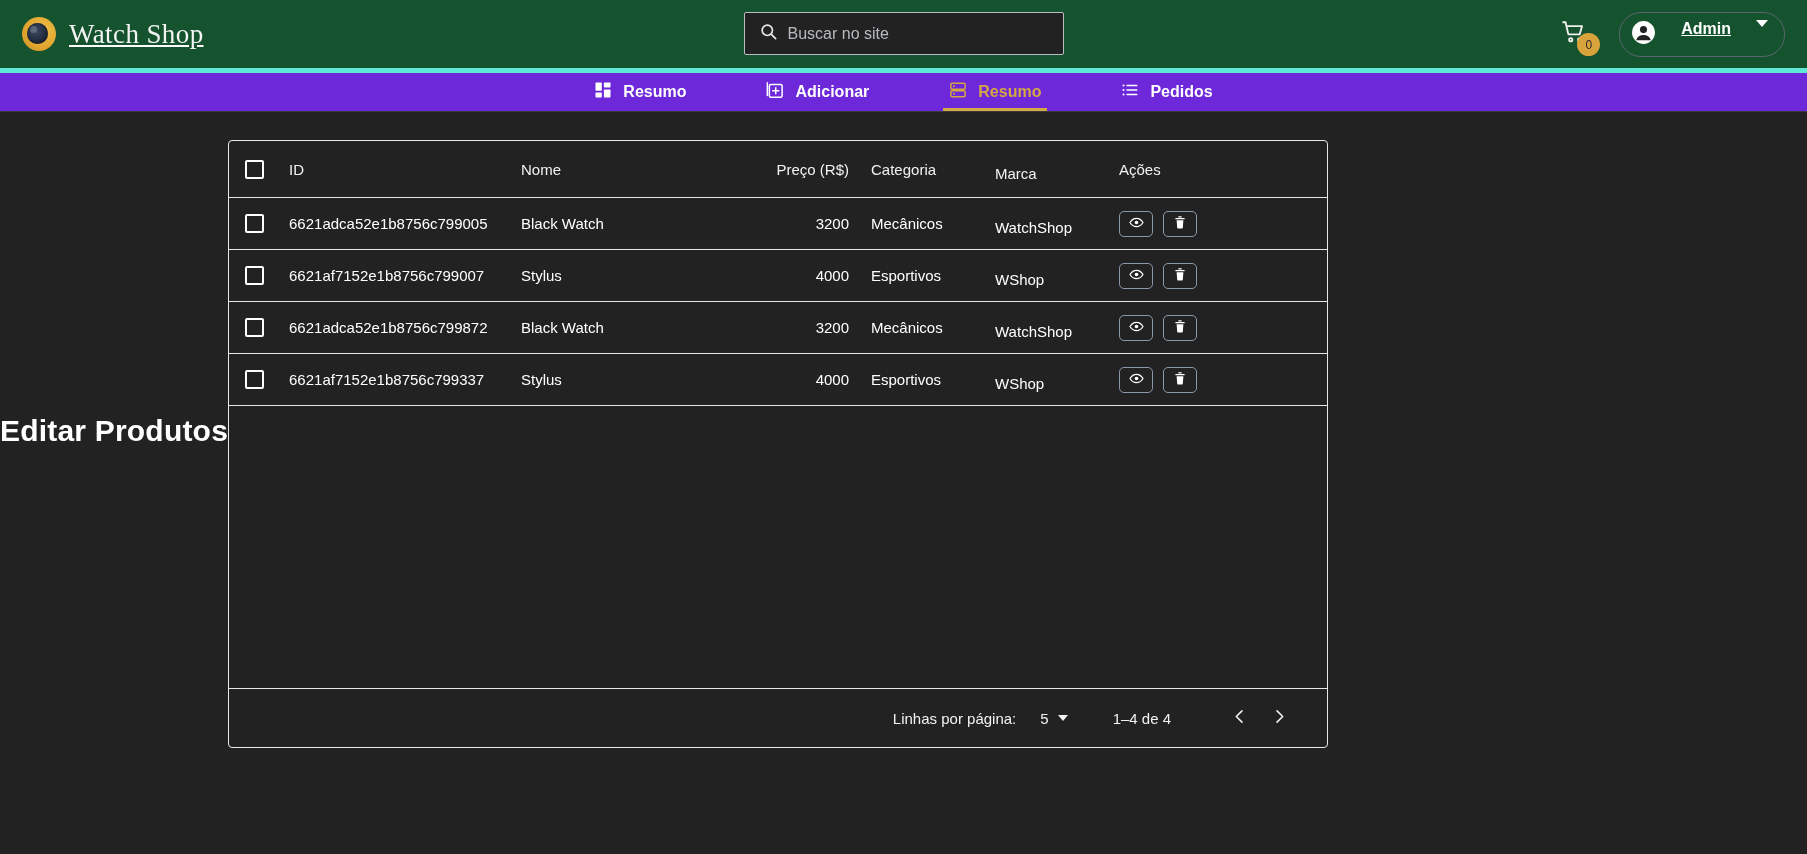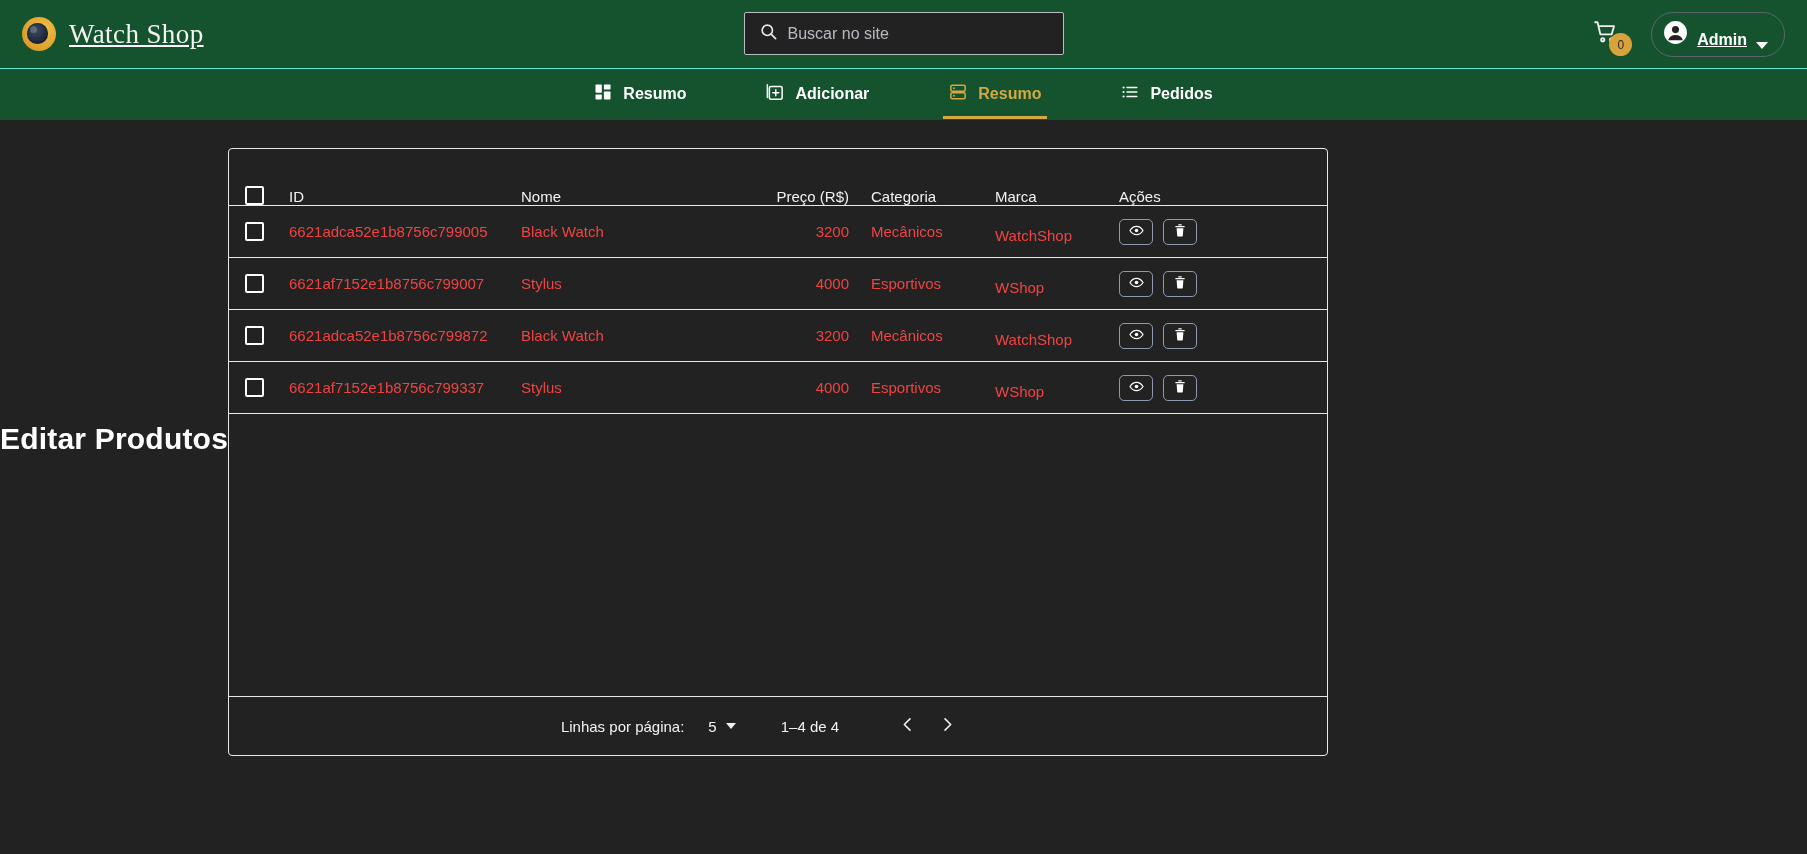--- a/index.html
+++ b/index.html
@@ -112,49 +112,49 @@
     border-radius: 50%;
     background: #d9a33c;
     color: #2a2a2a;
     font-size: 12px;
     display: flex; align-items: center; justify-content: center;
     font-weight: 400;
   }
 
   .user-pill {
     display: flex;
-    align-items: flex-end;
-    gap: 9px;
+    align-items: flex-start;
+    gap: 25px;
     border: 1px solid #5c6470;
     border-radius: 22px;
     padding: 7px 16px 7px 11px;
     cursor: pointer;
   }
   .user-pill .uname {
     font-size: 16px;
     font-weight: bold;
     color: #ffffff;
   }
   .caret-down {
     width: 0; height: 0;
     border-left: 6px solid transparent;
     border-right: 6px solid transparent;
     border-top: 7px solid #ffffff;
   }
 
   
   .navbar {
-    height: 52px;
-    border-top: 1px solid #5eead4;
+    height: 44px;
+    border-top: 5px solid #5eead4;
     border-bottom: 1px solid #3a3a3a;
     display: flex;
     align-items: stretch;
     justify-content: center;
     gap: 60px;
-    background: #14532d;
+    background: #6d28d9;
   }
   .nav-tab {
     display: flex;
     align-items: center;
     gap: 11px;
     padding: 0 10px;
     position: relative;
     cursor: pointer;
     color: #ffffff;
     font-size: 16px;
@@ -193,33 +193,33 @@
     overflow: hidden;
   }
 
   .trow {
     display: flex;
     align-items: center;
     height: 52px;
     border-bottom: 1px solid #e8e8e8;
     padding: 0 0 0 16px;
   }
-  .trow.head { height: 57px; align-items: flex-end; }
+  .trow.head { height: 57px; }
   .trow.last { border-bottom: 1px solid #e8e8e8; }
 
   .c-check { width: 44px; flex: none; display: flex; align-items: center; }
   .c-id    { width: 232px; flex: none; }
   .c-name  { width: 232px; flex: none; }
   .c-price { width: 118px; flex: none; text-align: right; padding-right: 22px; }
   .c-cat   { width: 124px; flex: none; }
   .c-brand { width: 124px; flex: none; margin-top: 8px; }
   .c-act   { flex: 1; display: flex; align-items: center; gap: 10px; }
 
   .th { font-size: 15px; color: #f2f2f2; font-weight: 400; }
-  .td { font-size: 15px; color: #ef4444; font-weight: 400; }
+  .td { font-size: 15px; color: #ffffff; font-weight: 400; }
   .td.bold { font-weight: normal; }
 
   .chk {
     width: 19px; height: 19px;
     border: 2px solid #ffffff;
     border-radius: 2px;
     background: transparent;
     cursor: pointer;
     flex: none;
   }
@@ -236,21 +236,21 @@
 
   .table-body-spacer {
     height: 283px;
     border-bottom: 1px solid #e8e8e8;
   }
 
   .tfoot {
     height: 58px;
     display: flex;
     align-items: center;
-    justify-content: center;
+    justify-content: flex-end;
     padding-right: 28px;
     gap: 0;
   }
   .foot-label { font-size: 15px; color: #f2f2f2; margin-right: 24px; }
   .rows-select {
     display: flex; align-items: center; gap: 9px;
     cursor: pointer;
     margin-right: 45px;
   }
   .rows-value { font-size: 15px; color: #f2f2f2; }

